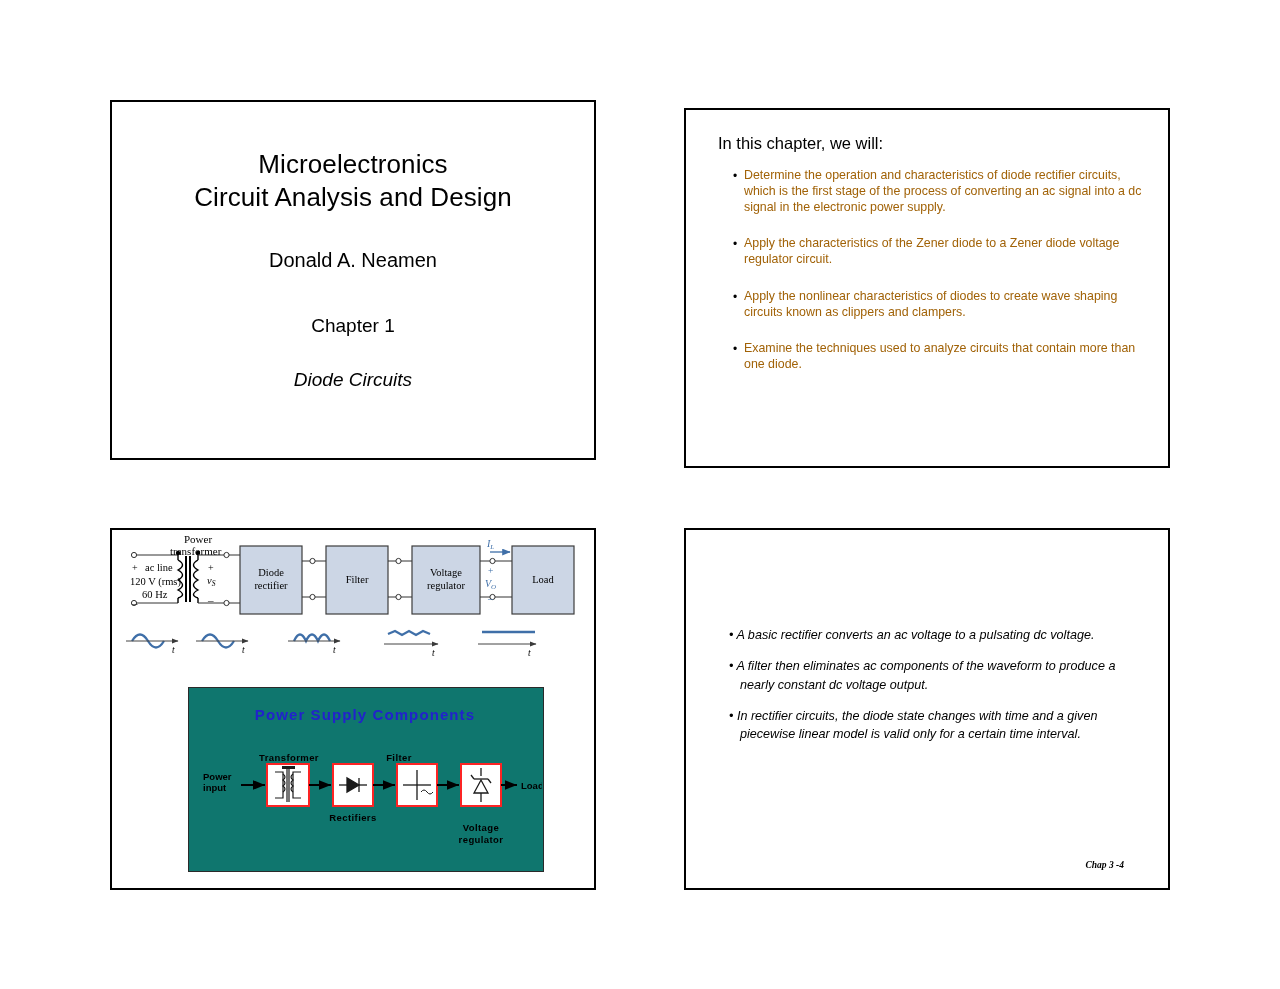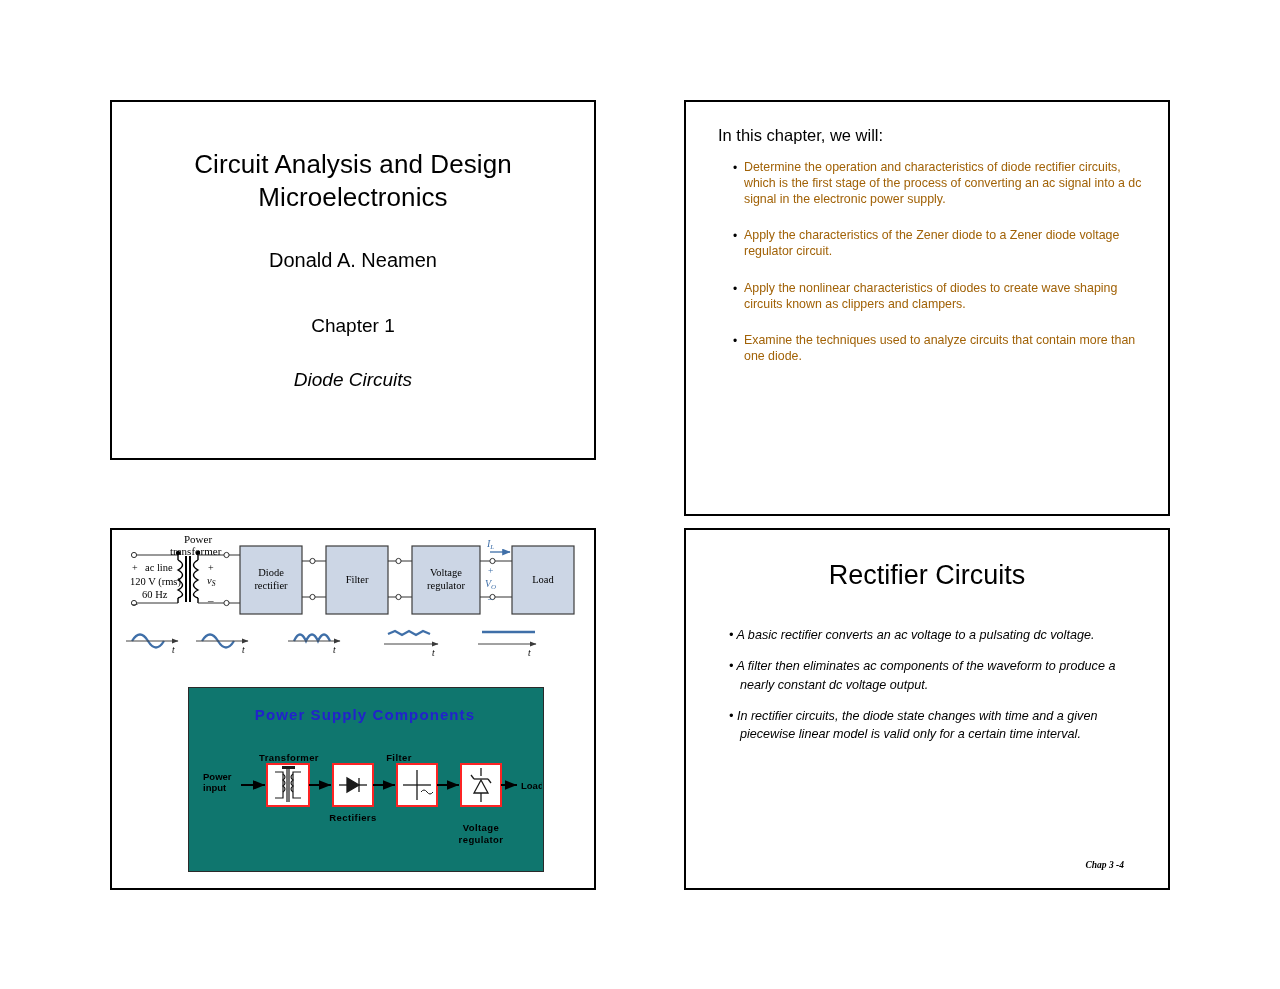--- a/index.html
+++ b/index.html
@@ -25,21 +25,21 @@
   
   .slide {
     position: absolute;
     background: #ffffff;
     border: 2px solid #000000;
     box-sizing: border-box;
     overflow: hidden;
   }
 
   #slide-title-page   { left: 110px; top: 100px;  width: 486px; height: 360px; }
-  #slide-objectives   { left: 684px; top: 100px;  width: 486px; height: 416px; }
+  #slide-objectives   { left: 684px; top: 108px;  width: 486px; height: 360px; }
   #slide-block-diagram{ left: 110px; top: 528px;  width: 486px; height: 362px; }
   #slide-rectifier    { left: 684px; top: 528px;  width: 486px; height: 362px; }
 
   
   .title-stack {
     position: absolute;
     left: 0; right: 0;
     top: 46px;
     text-align: center;
     color: #000;
@@ -151,22 +151,22 @@
   }
   .psc-svg { display: block; }
 </style>
 </head>
 <body>
 
 <div class="page">
 
   <div class="slide" id="slide-title-page">
     <div class="title-stack">
+      <div class="t-main">Microelectronics</div>
       <div class="t-main">Circuit Analysis and Design</div>
-      <div class="t-main">Microelectronics</div>
       <div class="t-author">Donald A. Neamen</div>
       <div class="t-chapter">Chapter 1</div>
       <div class="t-subject">Diode Circuits</div>
     </div>
   </div>
 
   <div class="slide" id="slide-objectives">
     <div class="obj-head">In this chapter, we will:</div>
     <div class="obj-list">
       <div class="obj-item">
@@ -369,21 +369,20 @@
           <text x="292" y="155" text-anchor="middle" font-family="Liberation Sans, sans-serif" font-size="9.5" font-weight="bold" letter-spacing="0.4" fill="#000">regulator</text>
 
           <line x1="312" y1="97" x2="328" y2="97" stroke="#000" stroke-width="2" marker-end="url(#ka)"></line>
           <text x="332" y="101" font-family="Liberation Sans, sans-serif" font-size="9.5" font-weight="bold" fill="#000">Load</text>
         </svg>
       </div>
     </div>
   </div>
 
   <div class="slide" id="slide-rectifier">
-    <div class="rc-title">Rectifier Circuits</div>
     <div class="rc-list">
       <div class="rc-item">•  A basic rectifier converts an ac voltage to a pulsating dc voltage.</div>
       <div class="rc-item">•  A filter then eliminates ac components of the waveform to produce a nearly constant dc voltage output.</div>
       <div class="rc-item">•  In rectifier circuits, the diode state changes with time and a given piecewise linear model is valid only for a certain time interval.</div>
     </div>
     <div class="rc-foot">Chap 3 -4</div>
   </div>
 
 </div>
 

